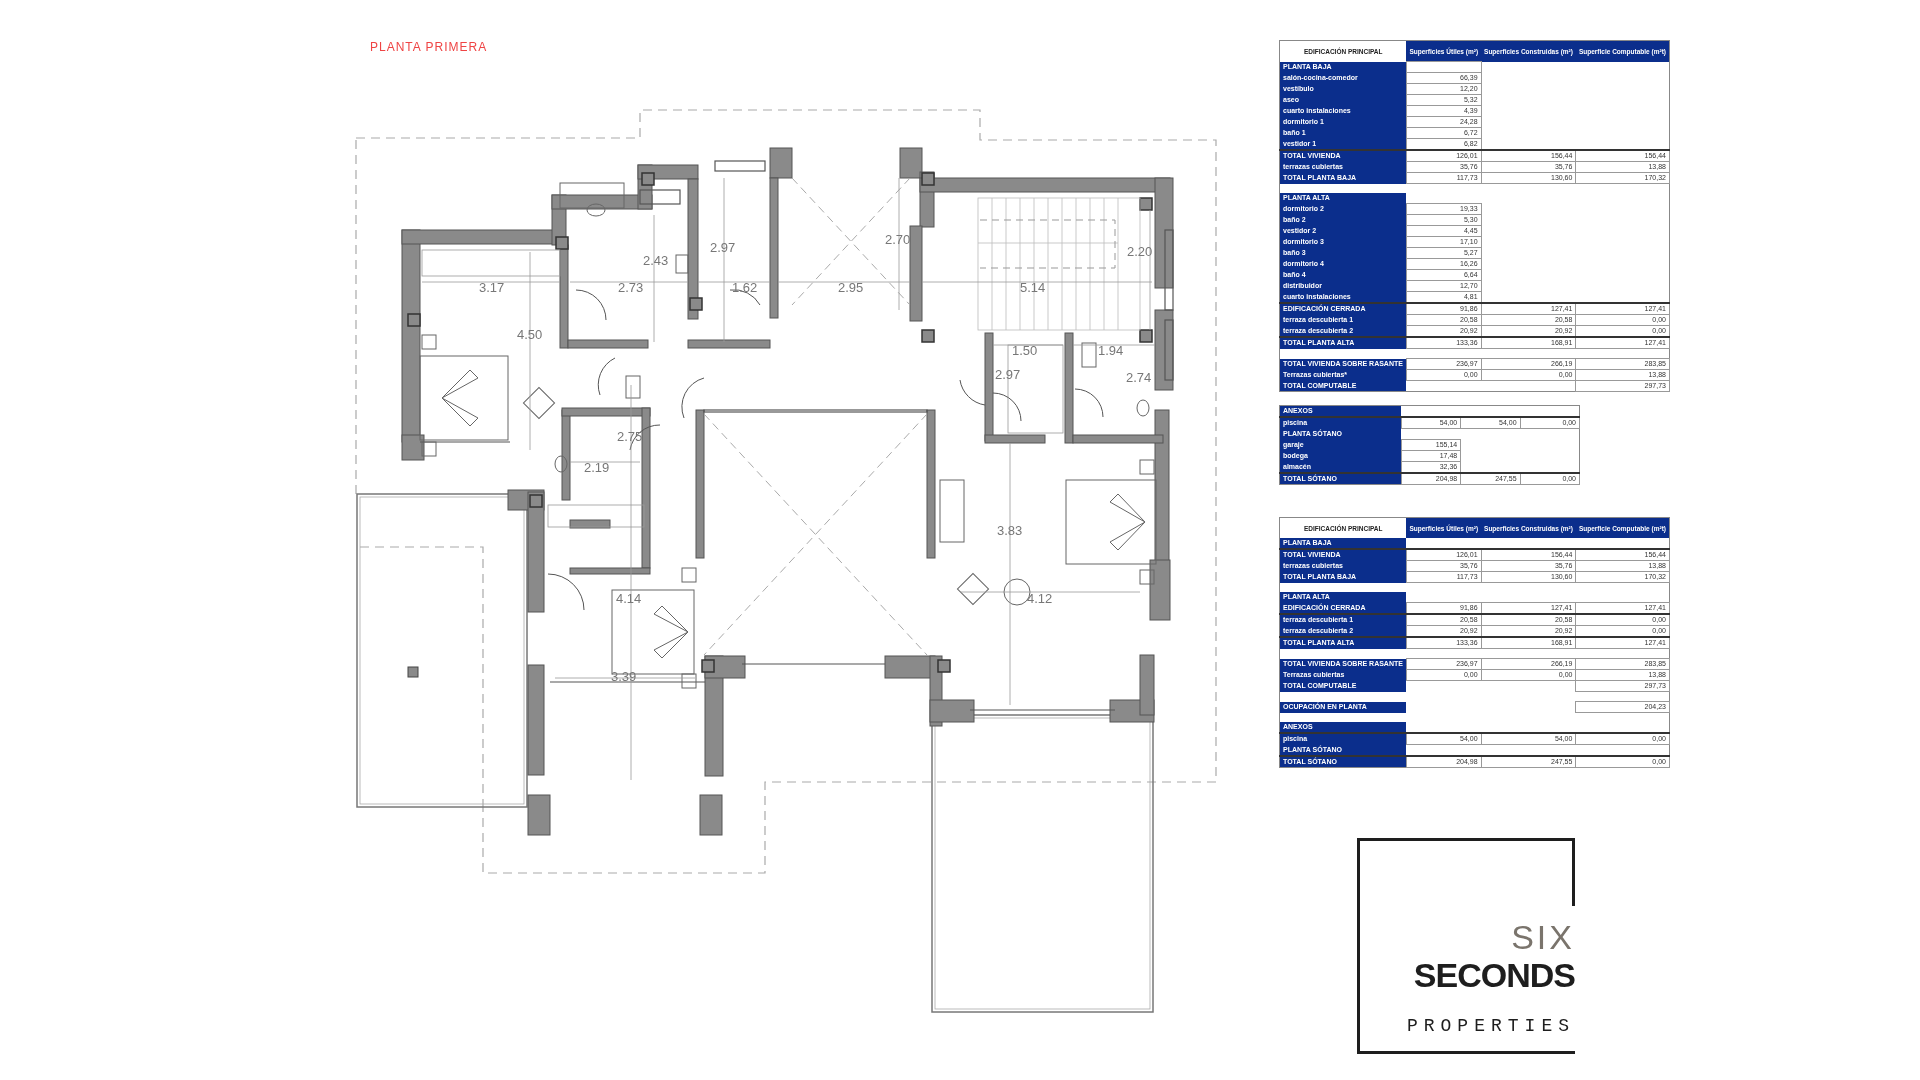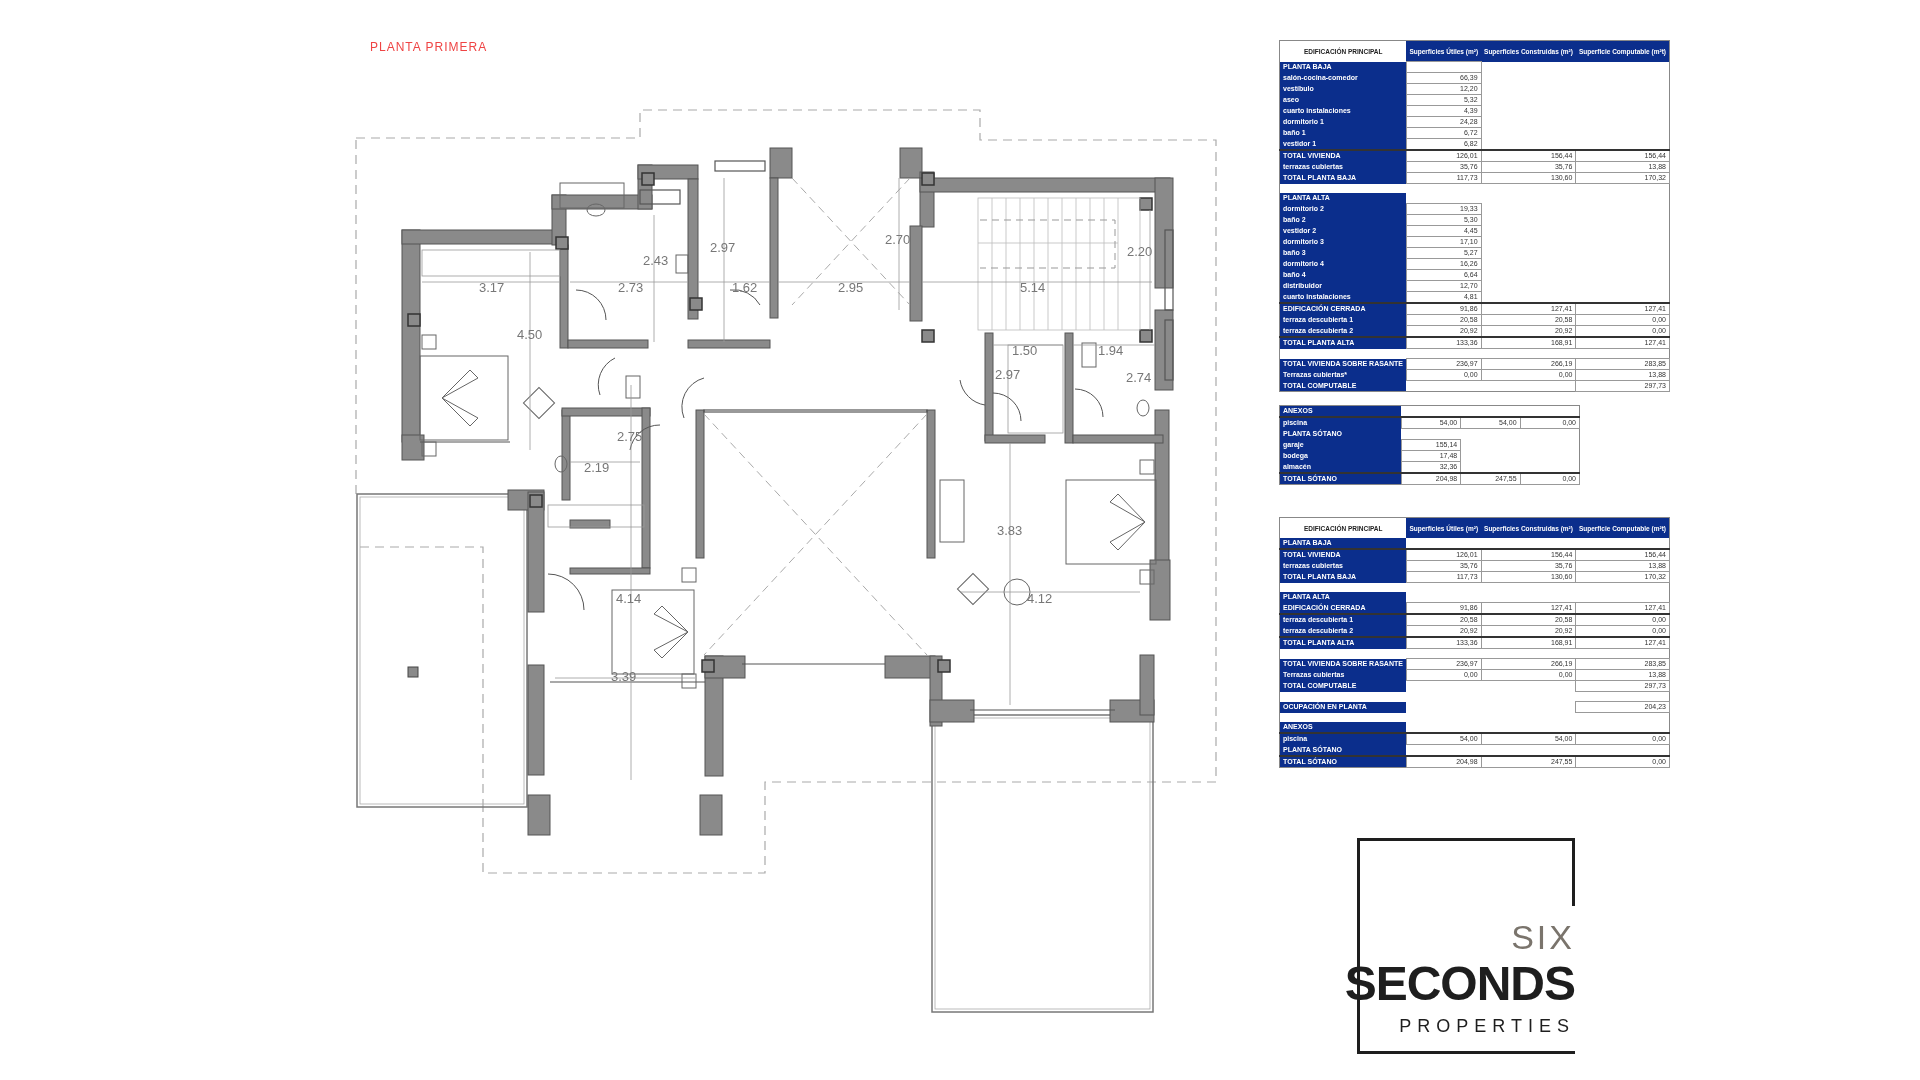--- a/index.html
+++ b/index.html
@@ -18,22 +18,22 @@
   .tbl .hd .h1 { background:#0b2e8c; color:#fff; font-size:6.5px; }
   .tbl .sp td { height:9px; background:#fff; }
   .tbl .thick td { border-top:2px solid #333; }
 
   .logo { position:absolute; left:1357px; top:838px; width:218px; height:216px; }
   .logo .frame-l { position:absolute; left:0; top:0; width:3px; height:216px; background:#1e1e1e; }
   .logo .frame-t { position:absolute; left:0; top:0; width:218px; height:3px; background:#1e1e1e; }
   .logo .frame-r { position:absolute; right:0; top:0; width:3px; height:68px; background:#1e1e1e; }
   .logo .frame-b { position:absolute; left:0; bottom:0; width:218px; height:3px; background:#1e1e1e; }
   .logo .six { position:absolute; right:0; top:80px; font-size:34px; color:#7a746c; letter-spacing:3px; font-family:"Liberation Sans", sans-serif; }
-  .logo .seconds { position:absolute; right:0; top:118px; font-size:48px; font-weight:bold; color:#1e1e1e; letter-spacing:-1px; font-family:"Liberation Sans", sans-serif; }
-  .logo .props { position:absolute; right:0; top:178px; font-size:18px; color:#1e1e1e; letter-spacing:6px; font-family:Liberation Sans, sans-serif; }
+  .logo .seconds { position:absolute; right:0; top:118px; font-size:34px; font-weight:bold; color:#1e1e1e; letter-spacing:-1px; font-family:"Liberation Sans", sans-serif; }
+  .logo .props { position:absolute; right:0; top:178px; font-size:18px; color:#1e1e1e; letter-spacing:6px; font-family:Liberation Mono, monospace; }
 </style>
 </head>
 <body>
 
 <div class="plan-title">PLANTA PRIMERA</div>
 
 <svg class="plan" viewBox="0 0 1920 1080" xmlns="http://www.w3.org/2000/svg">
 
   <path d="M356,140 L356,494 M356,138 L640,138 L640,110 L980,110 L980,140 L1216,140 L1216,782 L765,782 L765,873 L483,873 L483,807" fill="none" stroke="#aaa" stroke-width="1.2" stroke-dasharray="9,6"></path>
   <path d="M360,547 L483,547 L483,807" fill="none" stroke="#aaa" stroke-width="1.2" stroke-dasharray="9,6"></path>

